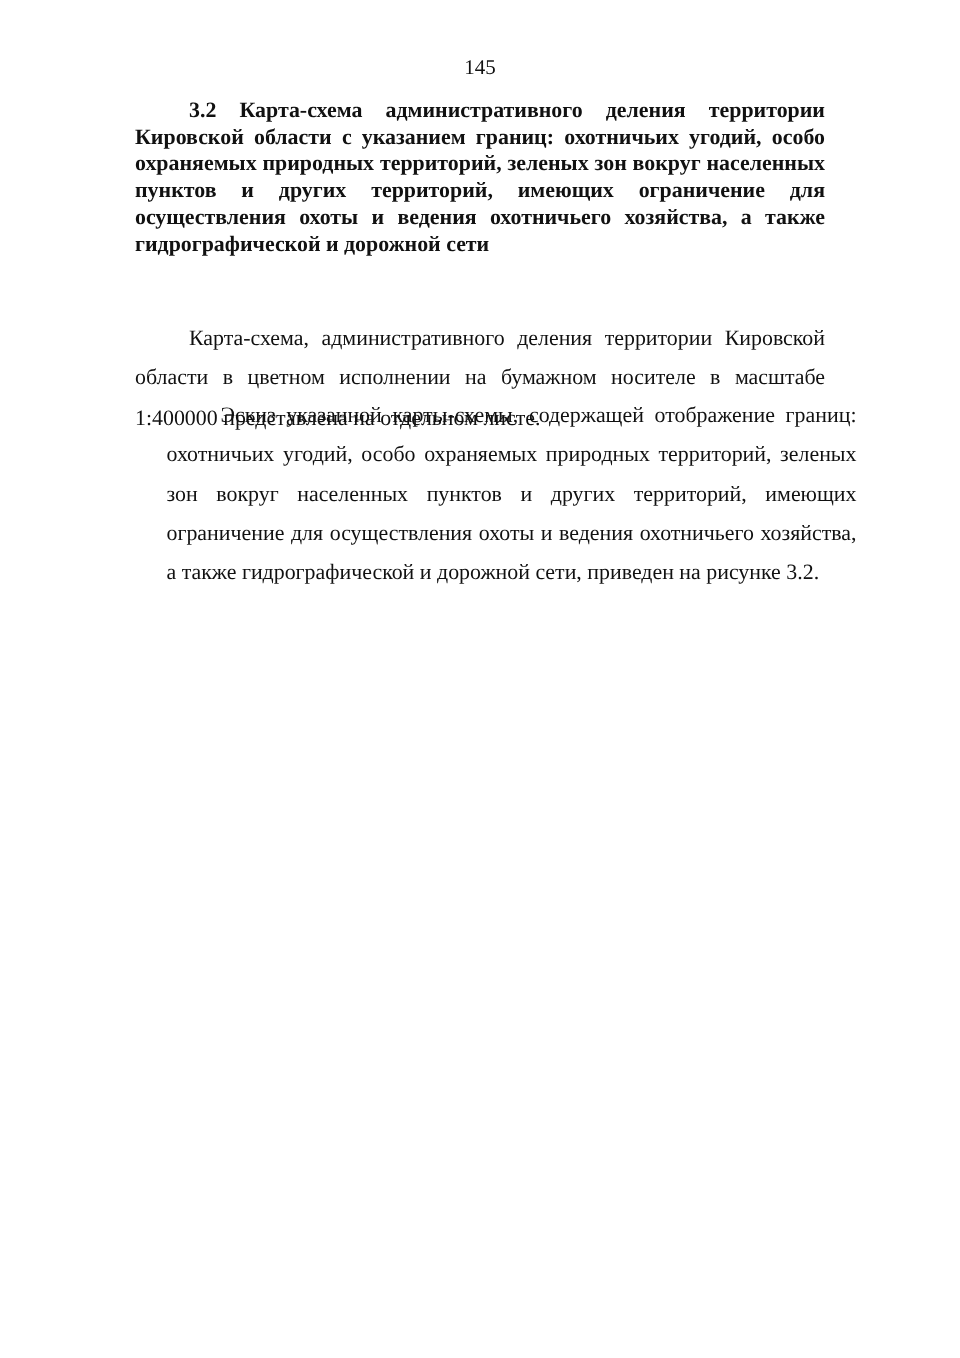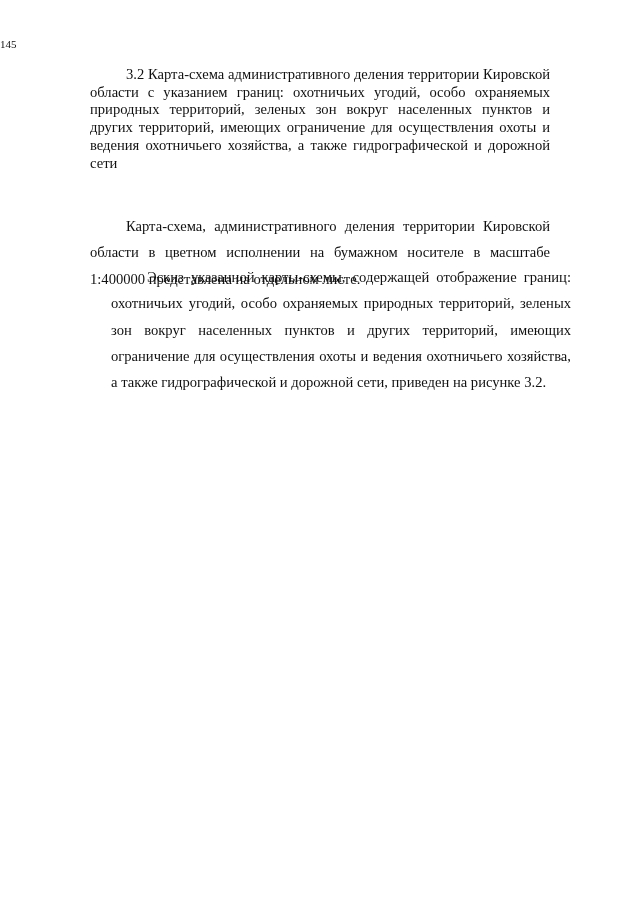--- a/index.html
+++ b/index.html
@@ -13,28 +13,29 @@
       position: relative;
       overflow: hidden;
       font-family: "Liberation Serif", "DejaVu Serif", serif;
       color: #111111;
     }
     .page-number {
       position: absolute;
       top: 38px;
       left: 0;
       width: 640px;
-      font-size: 11px;
+      text-align: center;
+      font-size: 14px;
     }
     .heading {
       position: absolute;
       top: 66px;
       left: 90px;
       width: 460px;
-      font-weight: normal;
+      font-weight: bold;
       font-size: 14.6px;
       line-height: 17.7px;
       text-align: justify;
       text-indent: 36px;
     }
     .para {
       position: absolute;
       left: 90px;
       width: 460px;
       font-size: 14.6px;

